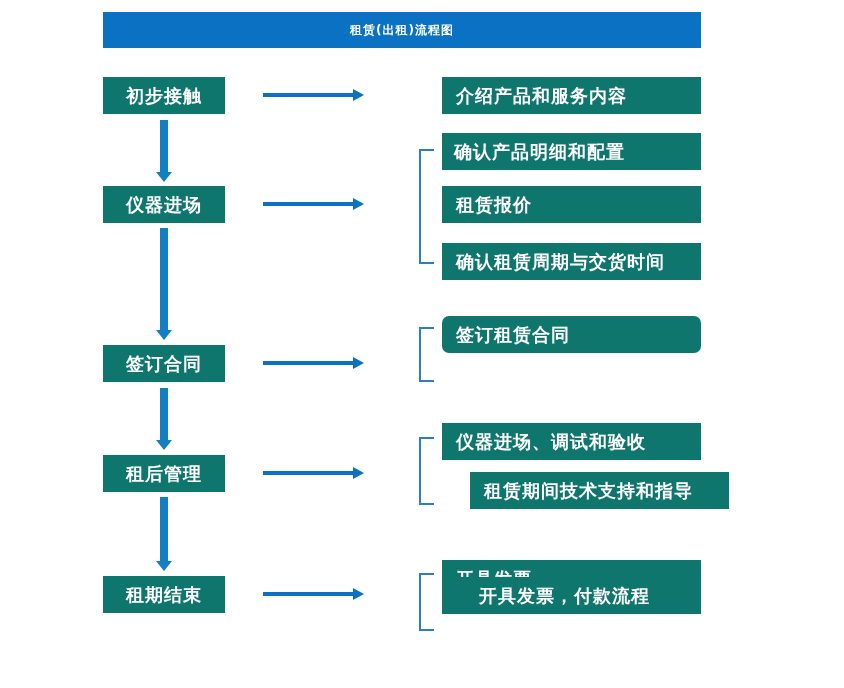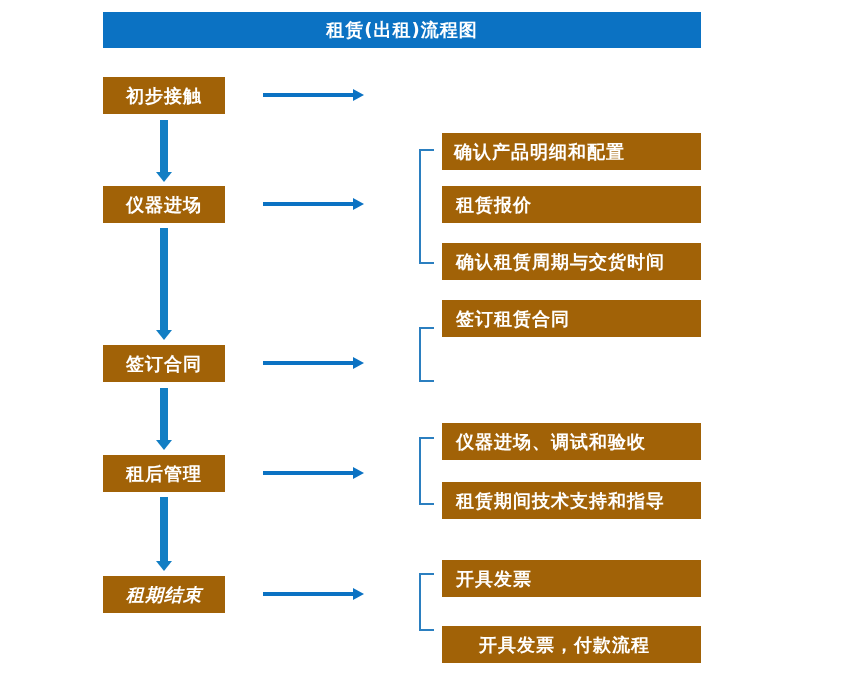--- a/index.html
+++ b/index.html
@@ -21,27 +21,27 @@
     position: absolute;
     left: 103px;
     top: 12px;
     width: 598px;
     height: 36px;
     background: #0b72c3;
     color: #ffffff;
     display: flex;
     align-items: center;
     justify-content: center;
-    font-size: 18px;
+    font-size: 12px;
     font-weight: bold;
     letter-spacing: 1px;
   }
   .node-box {
     position: absolute;
-    background: #a16207;
+    background: #0f766e;
     color: #ffffff;
     display: flex;
     align-items: center;
     font-size: 18px;
     font-weight: bold;
     box-sizing: border-box;
   }
   .node-box.left {
     left: 103px;
     width: 122px;
@@ -119,21 +119,21 @@
 <body>
 
 <div id="canvas">
 
   <div class="title-bar">租赁(出租)流程图</div>
 
   <div class="node-box left" style="top:77px;">初步接触</div>
   <div class="node-box left" style="top:186px;">仪器进场</div>
   <div class="node-box left" style="top:345px;">签订合同</div>
   <div class="node-box left" style="top:455px;">租后管理</div>
-  <div class="node-box left" style="top:576px;font-style:italic;">租期结束</div>
+  <div class="node-box left" style="top:576px;">租期结束</div>
 
   <div class="v-arrow" style="top:120px; height:65px;">
     <div class="shaft" style="height:52px;"></div>
     <div class="head" style="top:52px;"></div>
   </div>
   <div class="v-arrow" style="top:228px; height:115px;">
     <div class="shaft" style="height:102px;"></div>
     <div class="head" style="top:102px;"></div>
   </div>
   <div class="v-arrow" style="top:388px; height:65px;">
@@ -164,22 +164,23 @@
   <div class="h-arrow" style="top:587px;">
     <div class="shaft"></div>
     <div class="head"></div>
   </div>
 
   <div class="bracket" style="top:149px; height:115px;"></div>
   <div class="bracket" style="top:327px; height:55px;"></div>
   <div class="bracket" style="top:437px; height:68px;"></div>
   <div class="bracket" style="top:573px; height:58px;"></div>
 
+  <div class="node-box right" style="top:77px;">介绍产品和服务内容</div>
   <div class="node-box right" style="top:133px;padding-left:12px;">确认产品明细和配置</div>
   <div class="node-box right" style="top:186px;">租赁报价</div>
   <div class="node-box right" style="top:243px;">确认租赁周期与交货时间</div>
-  <div class="node-box right" style="top:300px;">签订租赁合同</div>
+  <div class="node-box right" style="top:316px;border-radius:7px;">签订租赁合同</div>
   <div class="node-box right" style="top:423px;">仪器进场、调试和验收</div>
-  <div class="node-box right" style="top:482px;">租赁期间技术支持和指导</div>
+  <div class="node-box right" style="top:472px;margin-left:28px;">租赁期间技术支持和指导</div>
   <div class="node-box right" style="top:560px;">开具发票</div>
-  <div class="node-box right" style="top:626px;padding-left:37px;">开具发票，付款流程</div>
+  <div class="node-box right" style="top:577px;padding-left:37px;">开具发票，付款流程</div>
 
 </div>
 
 </body></html>

